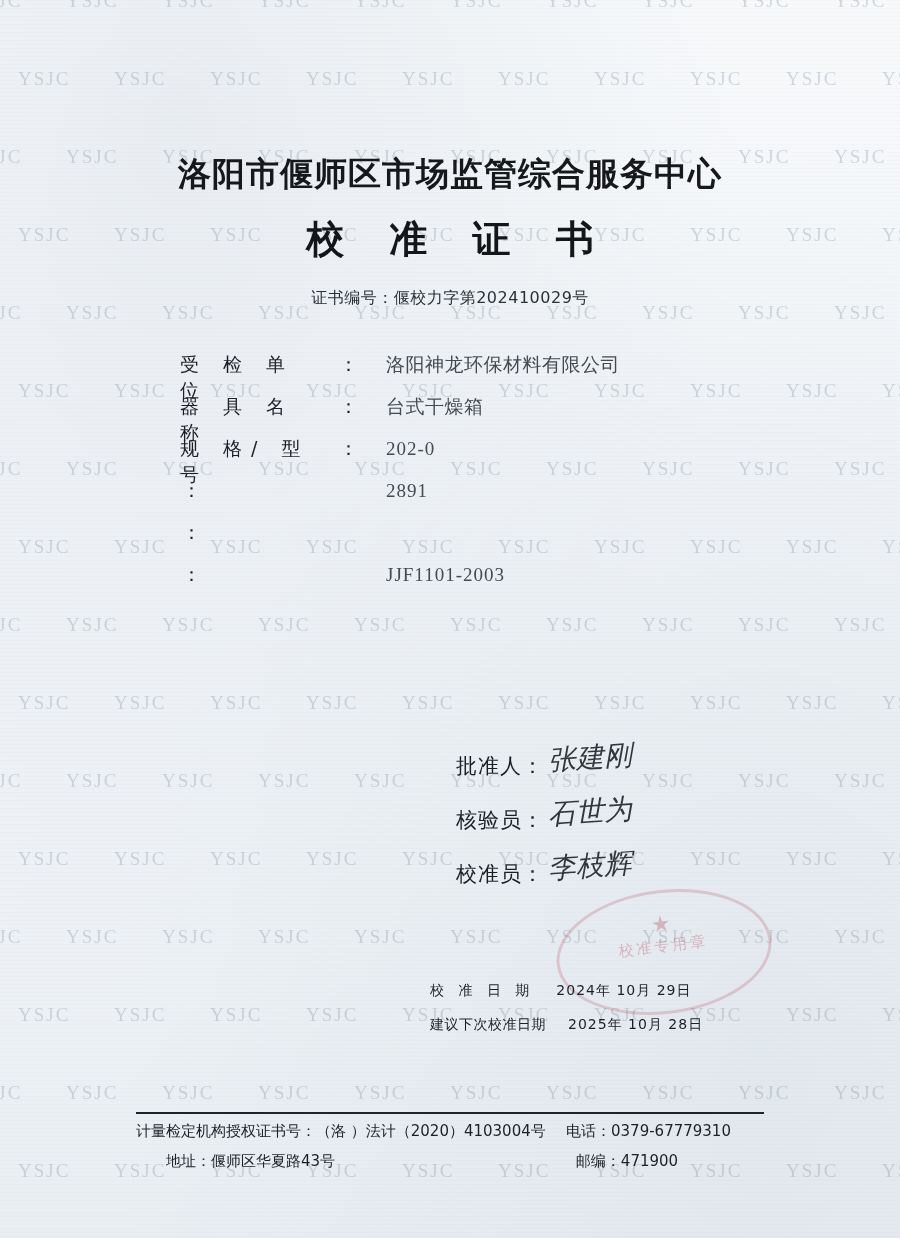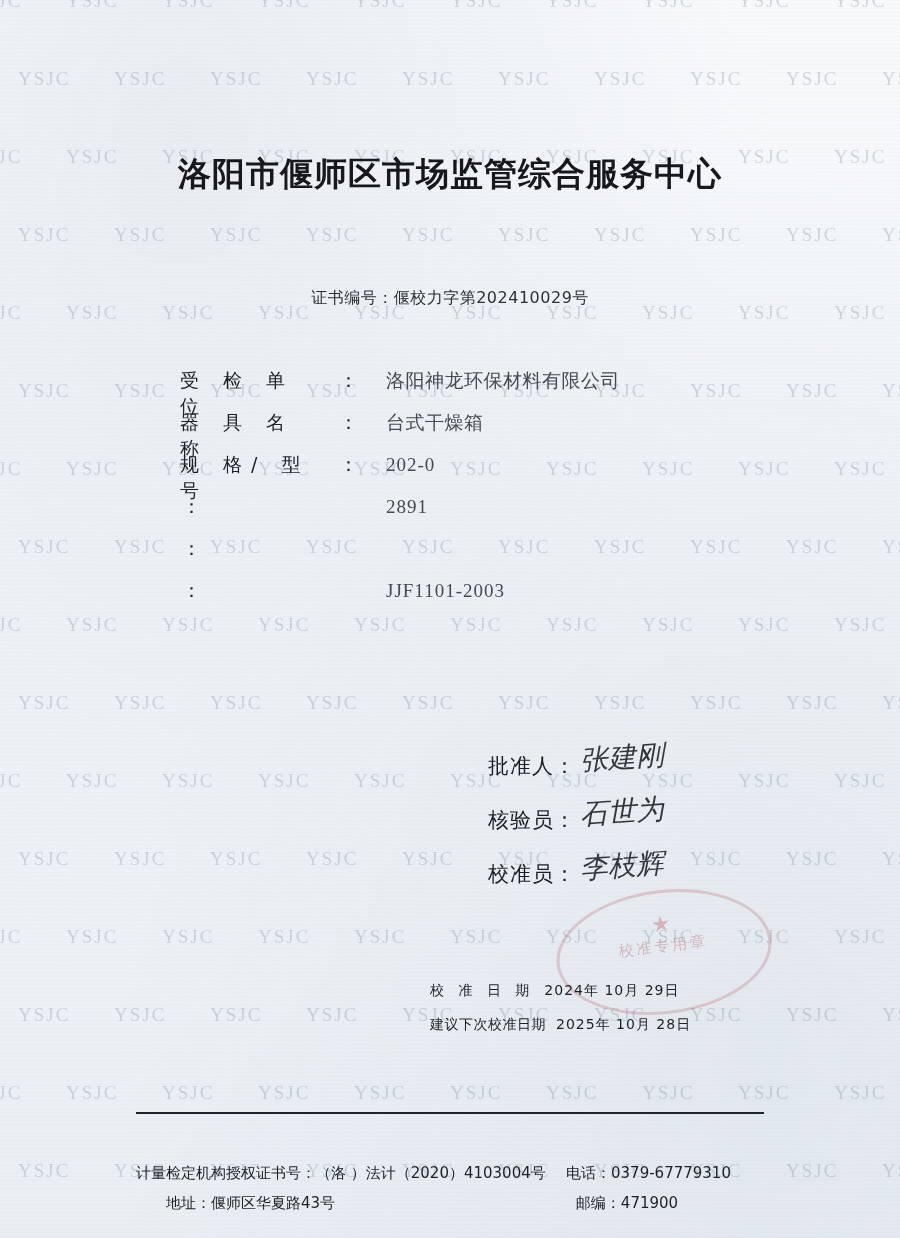--- a/index.html
+++ b/index.html
@@ -117,21 +117,20 @@
     height: 42px;
   }
   .field-label {
     width: 178px;
     font-size: 19px;
     color: #1c2026;
     letter-spacing: 0px;
     font-family: "DejaVu Sans", "Liberation Sans", sans-serif;
     display: flex;
     justify-content: space-between;
-    margin-top: 16px;
   }
   .field-label .lbl-text {
     letter-spacing: 9px;
   }
   .field-label .lbl-colon {
     margin-left: 2px;
   }
   .field-value {
     font-size: 19px;
     color: #454a52;
@@ -141,21 +140,21 @@
   }
   .field-value.mono {
     font-family: "Liberation Serif", "DejaVu Serif", serif;
     letter-spacing: 1px;
   }
 
   
   #signatures {
     position: absolute;
     top: 752px;
-    left: 488px;
+    left: 456px;
     width: 400px;
   }
   .sig-row {
     position: relative;
     height: 54px;
   }
   .sig-label {
     font-size: 21px;
     color: #1b1f25;
     font-family: "DejaVu Sans", "Liberation Sans", sans-serif;
@@ -222,21 +221,21 @@
     color: #1c2026;
     font-family: "DejaVu Sans", "Liberation Sans", sans-serif;
   }
   .date-label {
     letter-spacing: 5px;
   }
   .date-label.tight {
     letter-spacing: 0.5px;
   }
   .date-value {
-    margin-left: 10px;
+    margin-left: 22px;
     letter-spacing: 1px;
     color: #1c2026;
   }
 
   
   #footer-rule {
     position: absolute;
     top: 1112px;
     left: 136px;
     width: 628px;
@@ -258,21 +257,20 @@
     align-items: baseline;
   }
   .footer-left {
     width: 430px;
   }
   .footer-row.row2 .footer-left {
     padding-left: 30px;
   }
   .footer-right {
     width: 210px;
-    margin-top: 42px;
   }
 </style>
 </head>
 <body>
 
 <div id="certificate-page">
 
   <div id="watermark-layer">
       <span class="wm" style="left: -30px; top: -10px;">YSJC</span>
       <span class="wm" style="left: 66px; top: -10px;">YSJC</span>
@@ -433,20 +431,21 @@
       <span class="wm" style="left: 594px; top: 1160px;">YSJC</span>
       <span class="wm" style="left: 690px; top: 1160px;">YSJC</span>
       <span class="wm" style="left: 786px; top: 1160px;">YSJC</span>
       <span class="wm" style="left: 882px; top: 1160px;">YSJC</span>
     </div>
   <div id="scan-texture"></div>
 
   <div id="content">
 
     <div class="org-title">洛阳市偃师区市场监管综合服务中心</div>
+    <div class="doc-title">校 准 证 书</div>
     <div class="cert-number">证书编号：偃校力字第202410029号</div>
 
     <div id="fields">
       <div class="field-row">
         <span class="field-label">
           <span class="lbl-text">受 检 单 位</span>
             <span class="lbl-colon">：</span>
         </span>
         <span class="field-value">洛阳神龙环保材料有限公司</span>
       </div>

